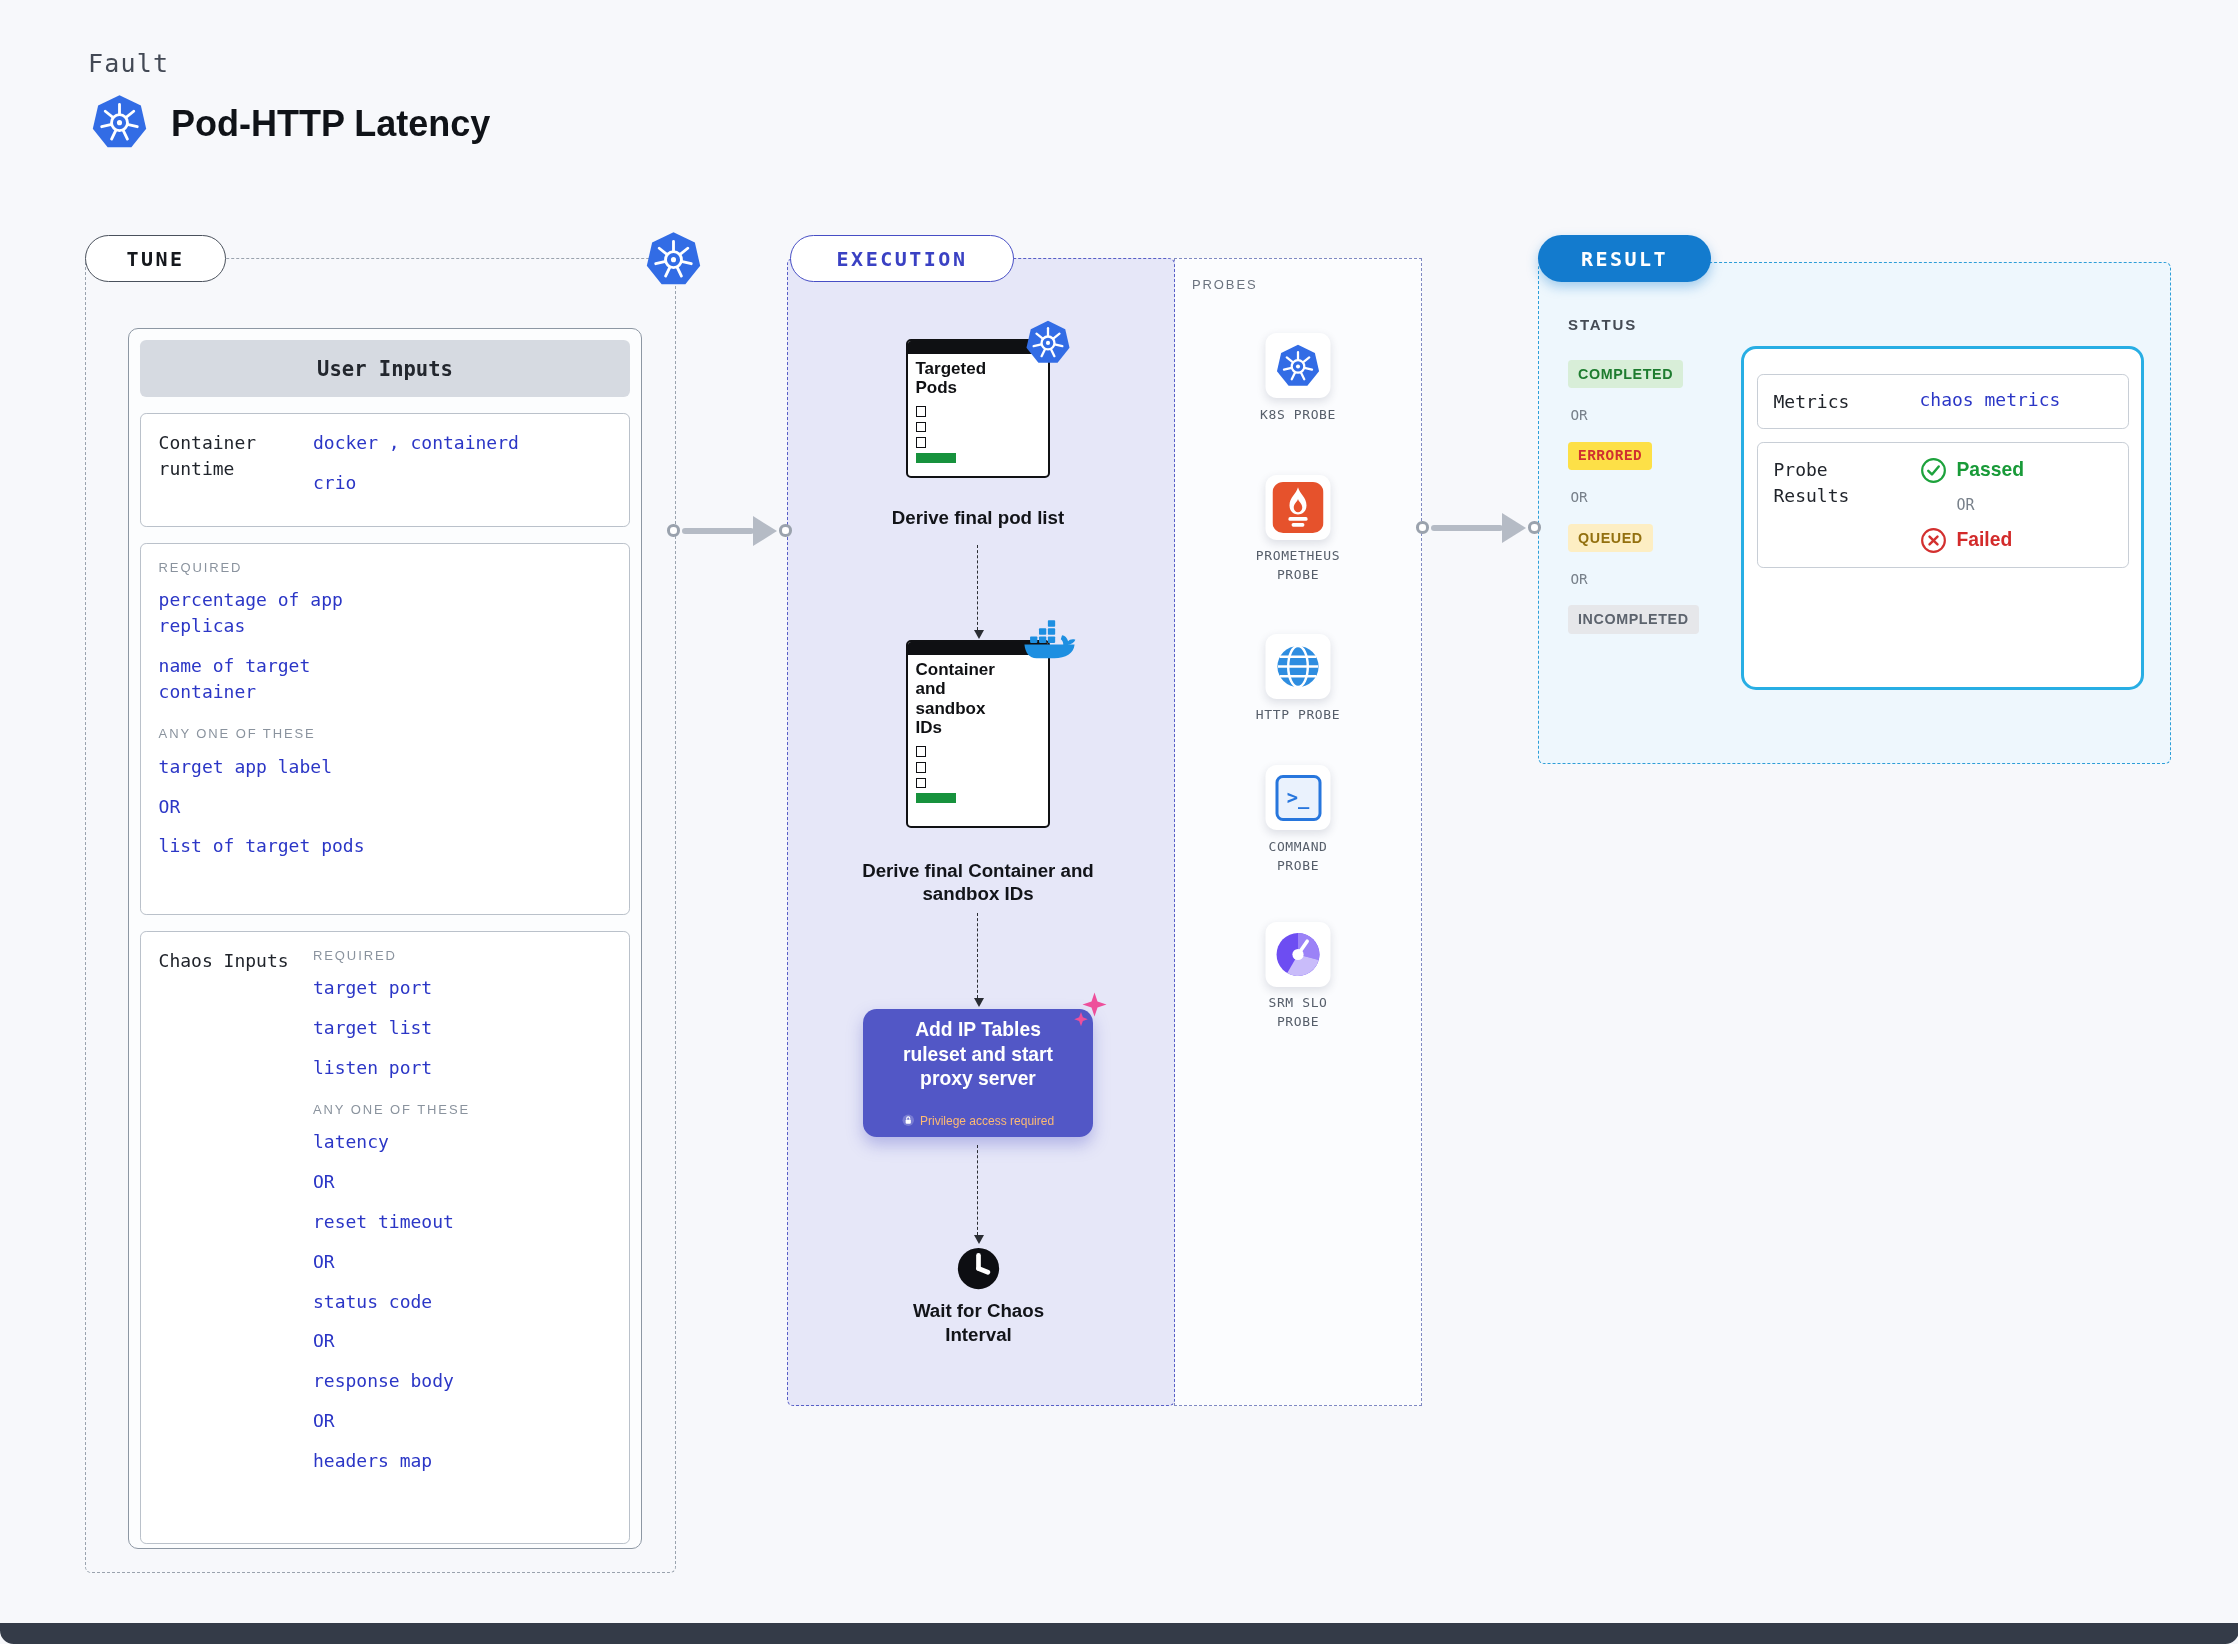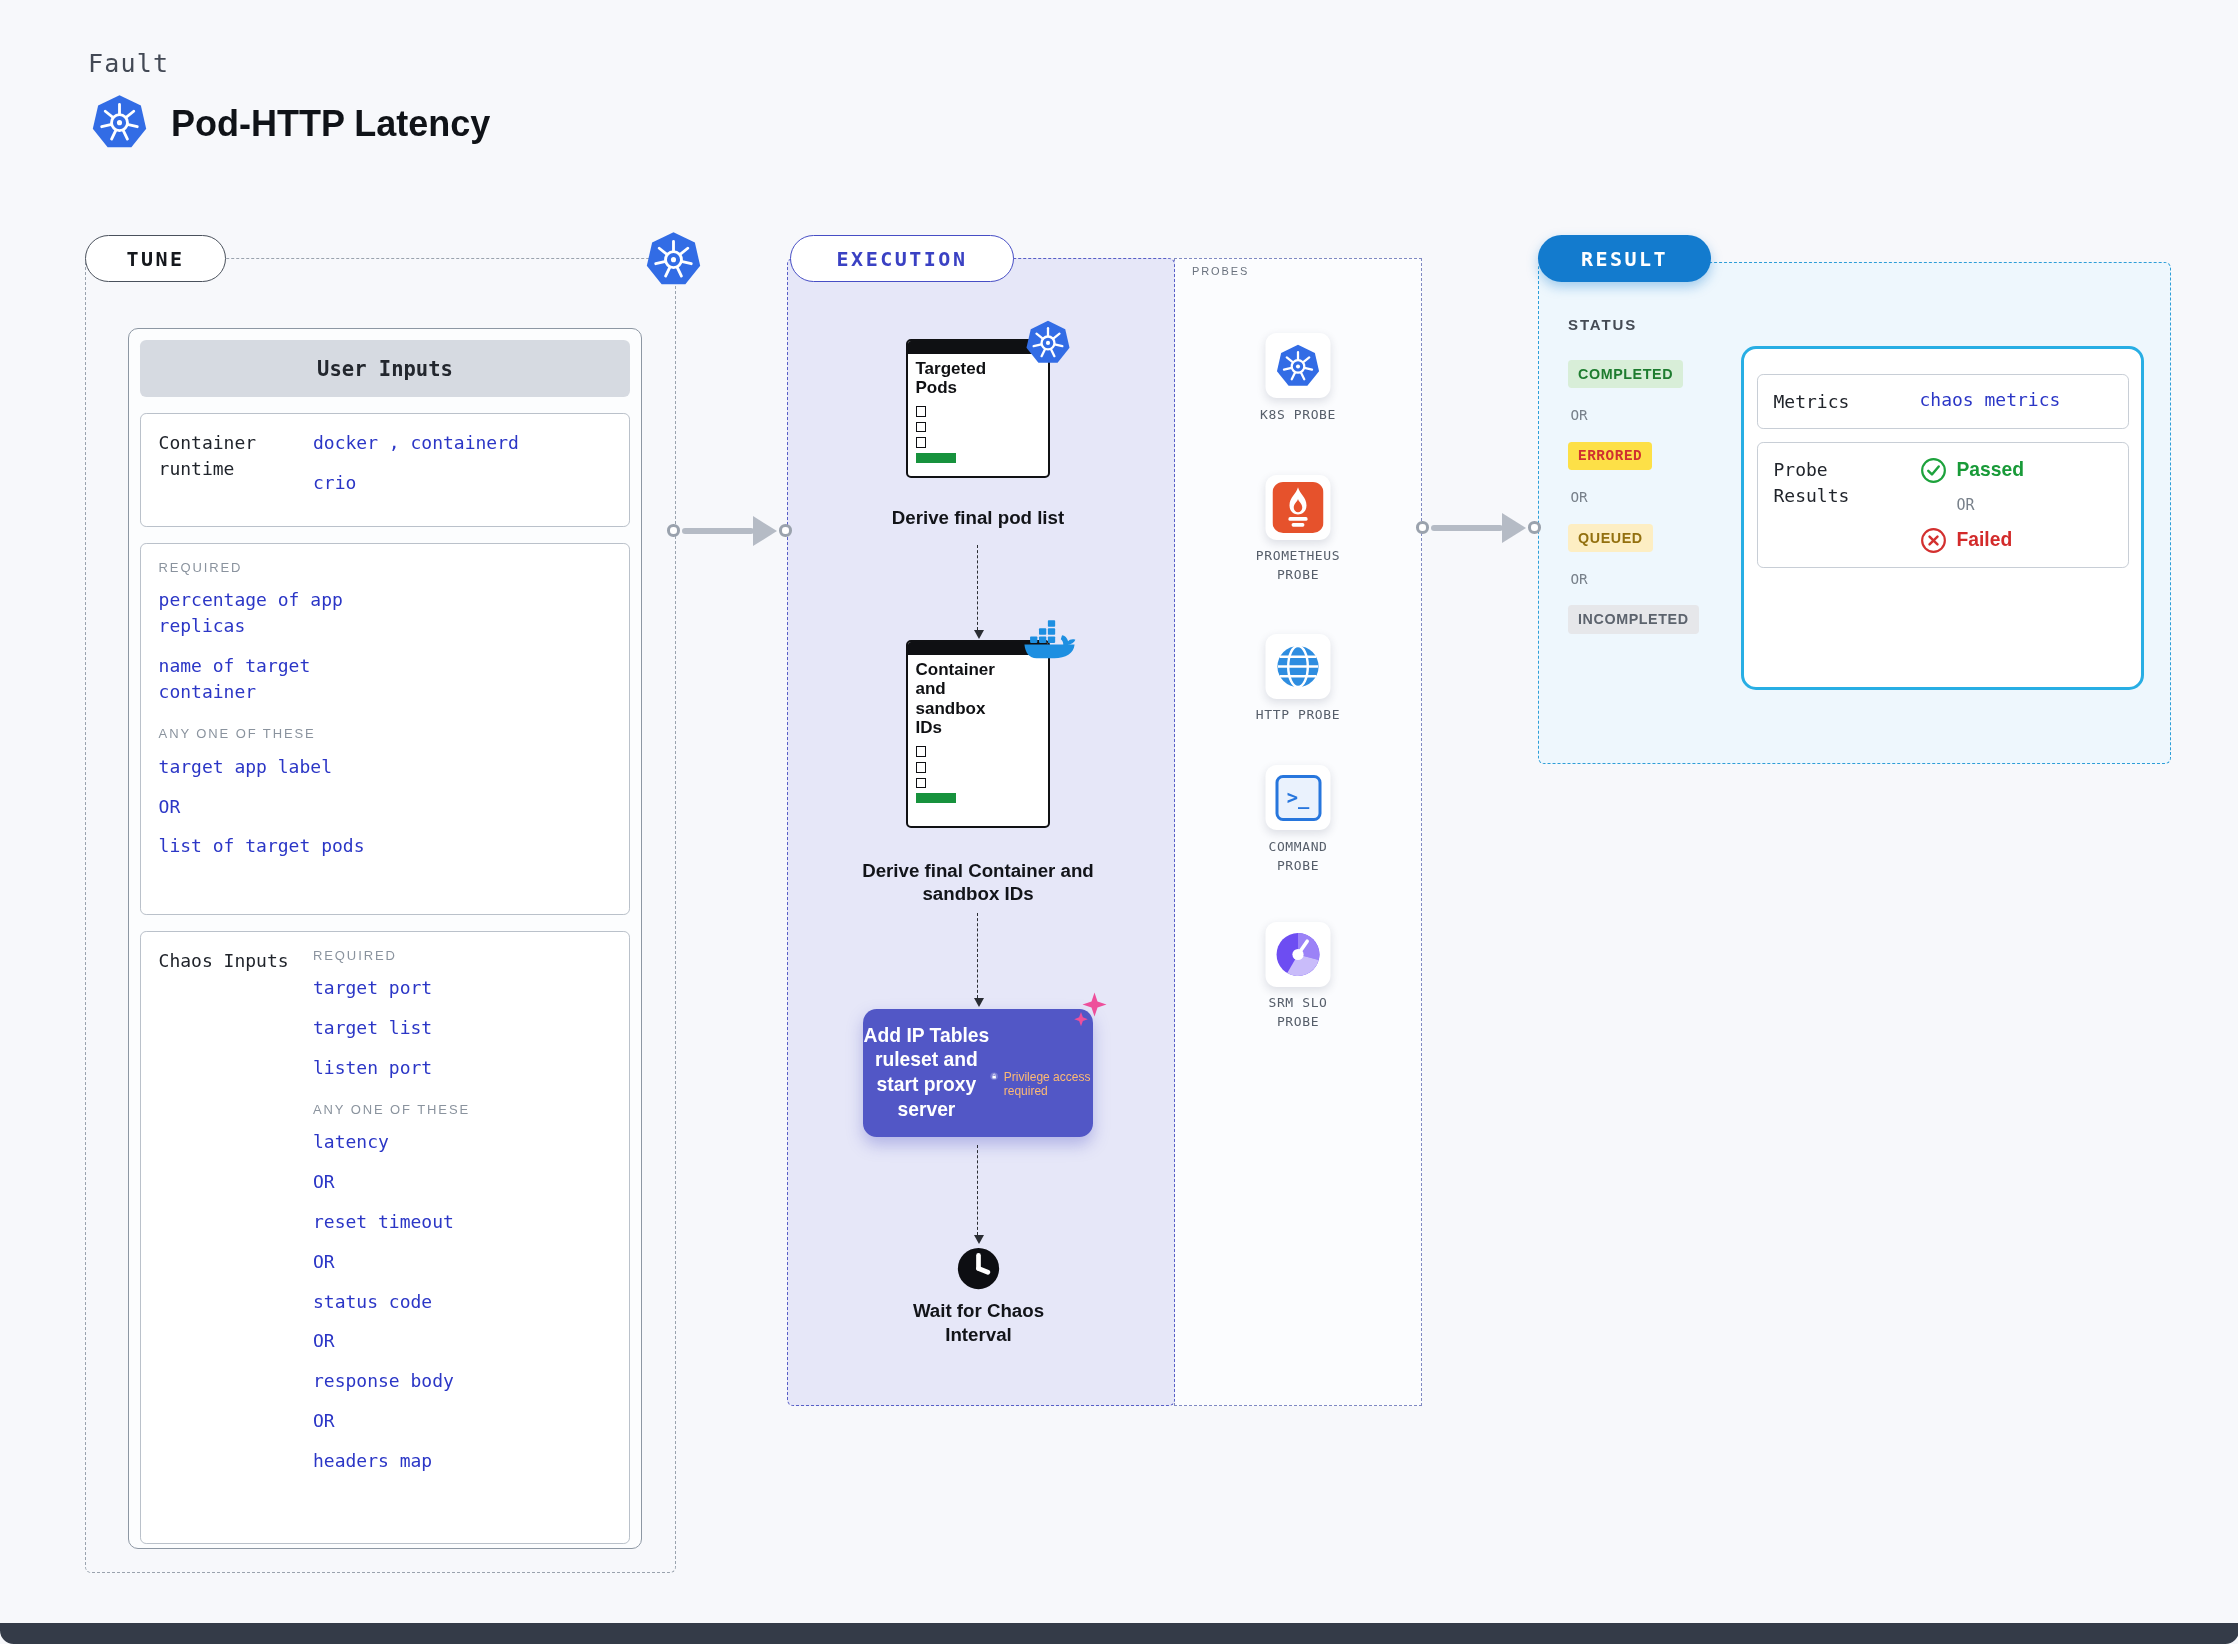--- a/index.html
+++ b/index.html
@@ -86,32 +86,32 @@
   .caption-1 { top:506px; } .caption-2 { top:859px; }
 
   .v-connector { position:absolute; left:977px; width:0; border-left:1.9px dashed #2a2d33; z-index:2; }
   .v-connector::after { content:""; position:absolute; left:-3.7px; bottom:-8.7px; width:0; height:0;
                         border-left:5px solid transparent; border-right:5px solid transparent; border-top:9.3px solid #2a2d33; }
   .conn-1 { top:545px;  height:85px; }
   .conn-2 { top:913px; height:85px; }
   .conn-3 { top:1145px; height:90px; }
 
   .action-box { position:absolute; left:863px; top:1009px; width:230px; height:128px; background:#5257c6;
-                border-radius:13.7px; color:#fff; display:flex; flex-direction:row; align-items:center;
+                border-radius:13.7px; color:#fff; display:flex; flex-direction:column; align-items:center;
                 justify-content:center; z-index:2; box-shadow:0 7.5px 16px rgba(82,87,198,.35); }
   .action-text { font-weight:bold; font-size:19.3px; text-align:center; line-height:1.28; width:187px; }
   .action-note { display:flex; align-items:flex-start; gap:5.6px; font-size:12px; color:#fdba74; margin-top:22px; }
   .sparkle { position:absolute; left:1072px; top:991px; width:36px; height:36px; z-index:3; }
 
   .clock-wrap { position:absolute; left:956px; top:1246px; width:45px; height:45px; z-index:2; }
   .caption-wait { position:absolute; left:885px; top:1299px; width:187px; text-align:center; font-weight:bold;
                   font-size:18.7px; line-height:1.3; color:#121419; z-index:2; }
 
   
-  .probes-label { position:absolute; left:1192px; top:265px; font-size:11px; letter-spacing:1.9px; color:#6a727e; z-index:2; }
+  .probes-label { position:absolute; left:1192px; top:277px; font-size:13px; letter-spacing:1.9px; color:#6a727e; z-index:2; }
   .probe-icon-card { position:absolute; left:50%; transform:translateX(-50%); width:65px; height:65px;
                      background:#fff; border-radius:11.2px; box-shadow:0 3.1px 8.7px rgba(30,40,70,.13);
                      display:flex; align-items:center; justify-content:center; }
   .probe-label { position:absolute; left:0; width:100%; text-align:center; font-family:"DejaVu Sans Mono",monospace;
                  font-size:13px; letter-spacing:0.6px; color:#565e6a; line-height:1.45; white-space:pre-line; }
   .probes-inner { position:absolute; left:1174px; top:258px; width:248px; height:1148px; z-index:2; }
   .p-ic-1 { top:75px; }  .p-lb-1 { top:148px; }
   .p-ic-2 { top:217px; }  .p-lb-2 { top:289px; }
   .p-ic-3 { top:376px; }  .p-lb-3 { top:448px; }
   .p-ic-4 { top:507px; }  .p-lb-4 { top:580px; }

